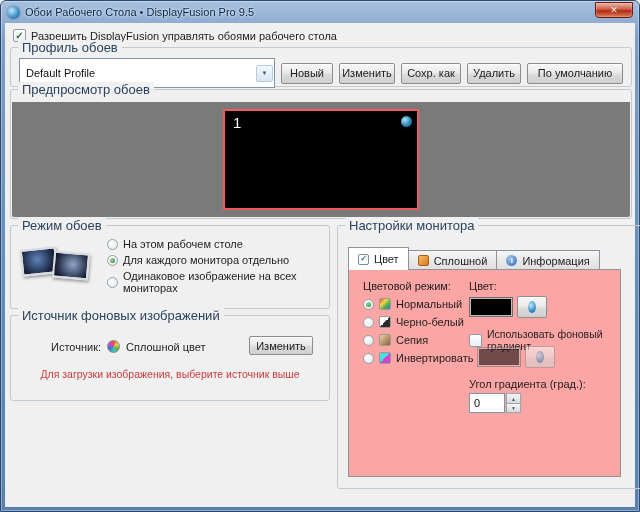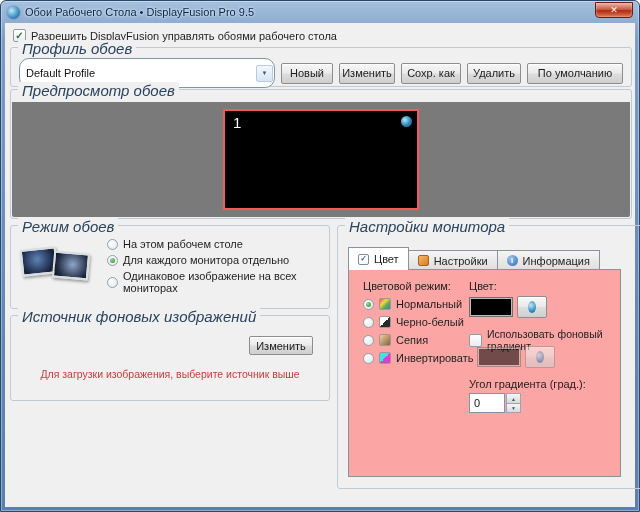--- a/index.html
+++ b/index.html
@@ -28,30 +28,30 @@
   .checkbox.empty{ color:transparent; }
   .radio{ width:11px; height:11px; border-radius:50%; border:1px solid #90a0ac;
     background:radial-gradient(circle at 35% 30%, #ffffff, #dfe6ea); position:relative; flex:0 0 auto;}
   .radio.sel::after{ content:""; position:absolute; left:2px; top:2px; width:5px; height:5px; border-radius:50%;
     background:radial-gradient(circle at 35% 35%, #9fd99a, #2f7d33); }
   .btn{ height:21px; padding:0 10px; font-size:11px; color:#1c1c1c;
     background:linear-gradient(#f7f7f7 0%,#ebebeb 45%,#dcdcdc 55%,#cfcfcf 100%);
     border:1px solid #8d8d8d; border-radius:2px; display:inline-flex; align-items:center; justify-content:center;
     box-shadow:inset 0 1px 0 #fff; white-space:nowrap; cursor:default;}
   .group{ position:absolute; border:1px solid #c0cad2; border-radius:3px; }
-  .legend{ position:absolute; top:-8px; left:7px; background:#f0f0f0; padding:0 4px; font-size:15px; color:#29435d; white-space:nowrap;font-style:italic;}
+  .legend{ position:absolute; top:-8px; left:7px; background:#f0f0f0; padding:0 4px; font-size:13px; color:#29435d; white-space:nowrap;}
   .lbl{ font-size:11px; color:#1e1e1e; }
 
   
   .enable-row{ position:absolute; left:8px; top:6px; display:flex; align-items:center; gap:5px; }
 
   
   #profile-group{ left:5px; top:24px; width:622px; height:40px; }
   .profile-row{ position:absolute; left:8px; right:8px; top:10px; display:flex; gap:6px; align-items:center;}
-  .combo{ flex:1; height:30px; border:1px solid #7d96ab; border-radius:10px; background:#fff;
+  .combo{ flex:1; height:30px; border:1px solid #7d96ab; border-radius:0; background:#fff;
     display:flex; align-items:center; position:relative; }
   .combo-text{ font-size:11px; padding-left:6px; color:#111; flex:1;}
   .combo-arrow{ width:17px; height:17px; margin-right:1px; border-radius:2px;
     background:linear-gradient(#f3f8fc,#d8e6f3); border:1px solid #b7cbdd;
     font-size:6px; color:#41586c; display:flex; align-items:center; justify-content:center;}
   .btn.b1{width:52px}.btn.b2{width:56px}.btn.b3{width:60px}.btn.b4{width:54px}.btn.b5{width:96px}
 
   
   #preview-group{ left:5px; top:66px; width:622px; height:130px; }
   .preview-area{ position:absolute; left:1px; right:1px; top:12px; bottom:1px; background:#7a7a7a;
@@ -172,35 +172,40 @@
         <span class="lbl">Для каждого монитора отдельно</span>
       </div>
       <div class="radio-row" style="top:44px">
         <span class="radio"></span>
         <span class="lbl">Одинаковое изображение на всех мониторах</span>
       </div>
     </div>
 
     <div class="group" id="source-group">
       <span class="legend">Источник фоновых изображений</span>
+      <div class="source-row">
+        <span class="lbl">Источник:</span>
+        <span class="color-wheel"></span>
+        <span class="lbl">Сплошной цвет</span>
+      </div>
       <span class="btn" id="change-source-btn">Изменить</span>
       <div class="warning">Для загрузки изображения, выберите источник выше</div>
     </div>
 
     <div class="group" id="settings-group">
       <span class="legend">Настройки монитора</span>
 
       <div class="tabs">
         <div class="tab active">
           <span class="mini-check">✓</span>
           <span>Цвет</span>
         </div>
         <div class="tab">
           <span class="gear-ico"></span>
-          <span>Настройки</span>
+          <span>Сплошной</span>
         </div>
         <div class="tab">
           <span class="info-ico">i</span>
           <span>Информация</span>
         </div>
       </div>
 
       <div class="panel">
         <span class="panel-lbl" style="left:14px; top:10px">Цветовой режим:</span>
 

